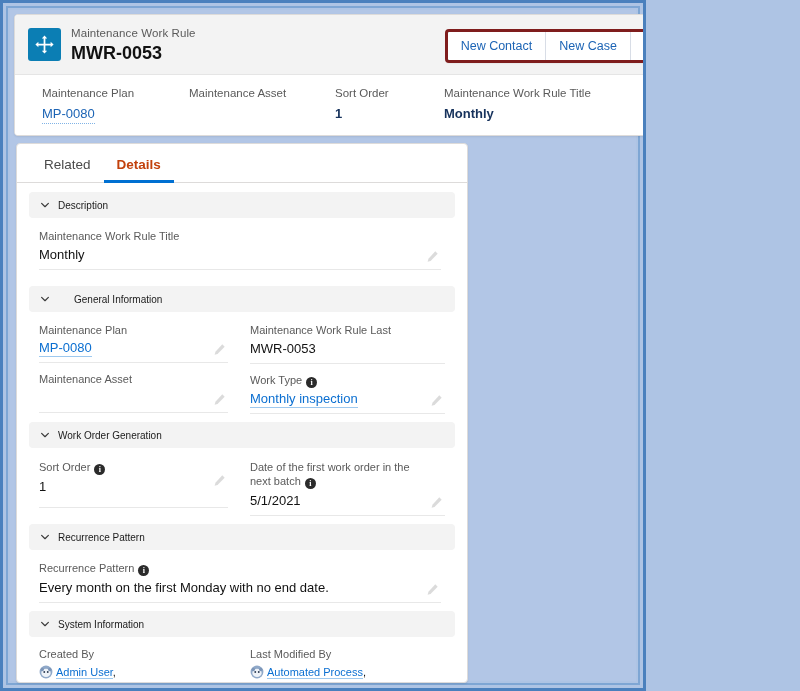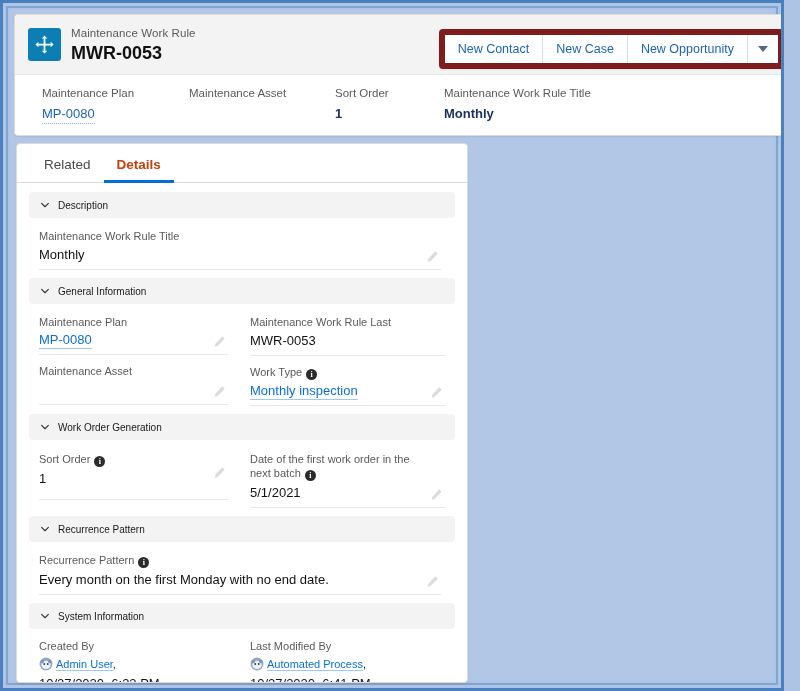--- a/index.html
+++ b/index.html
@@ -10,21 +10,21 @@
     width: 800px;
     height: 691px;
     overflow: hidden;
     font-family: "Liberation Sans", sans-serif;
     background: #aec4e4;
   }
 
   
   #screen {
     position: relative;
-    width: 784px;
+    width: 646px;
     height: 691px;
     box-sizing: border-box;
     background: #aec4e4;
     border: 3px solid #4a80bd;
     overflow: hidden;
   }
   #screen::before {
     content: "";
     position: absolute;
     left: 3px; top: 3px; right: 3px; bottom: 3px;
@@ -92,21 +92,21 @@
     color: #111111;
     line-height: 23px;
     margin-top: 1px;
   }
   .action-bar {
     position: absolute;
     right: 12px;
     top: 14px;
     display: flex;
     align-items: flex-start;
-    border: 6px solid #7f1d1d;
+    border: 3px solid #7f1d1d;
     border-radius: 4px;
     background: #14532d;
     overflow: hidden;
     box-shadow: 0 1px 1px rgba(0,0,0,0.04);
   }
   .action-btn {
     font-size: 12.5px;
     color: #1c64b5;
     background: #ffffff;
     border: none;
@@ -397,21 +397,21 @@
           <div class="field full-field">
             <div class="field-label">Maintenance Work Rule Title</div>
             <div class="field-value">Monthly</div>
             <svg class="pencil" viewBox="0 0 16 16">
               <path d="M11.4 1.6 L14.4 4.6 L5.6 13.4 L2 14.4 L3 10.8 Z" fill="#b0b0b0"></path>
             </svg>
           </div>
         </div>
       </div>
 
-      <div class="section-header" style="margin-top:8px;">
+      <div class="section-header" style="margin-top:16px;gap:16px;">
         <svg class="chev" viewBox="0 0 16 16">
           <path d="M3.5 5.8 L8 10.3 L12.5 5.8" fill="none" stroke="#3a3a3a" stroke-width="1.6" stroke-linecap="round" stroke-linejoin="round"></path>
         </svg>
         <span class="section-title">General Information</span>
       </div>
       <div class="fields-grid">
         <div class="col left">
           <div class="field">
             <div class="field-label">Maintenance Plan</div>
             <a class="field-value link">MP-0080</a>

